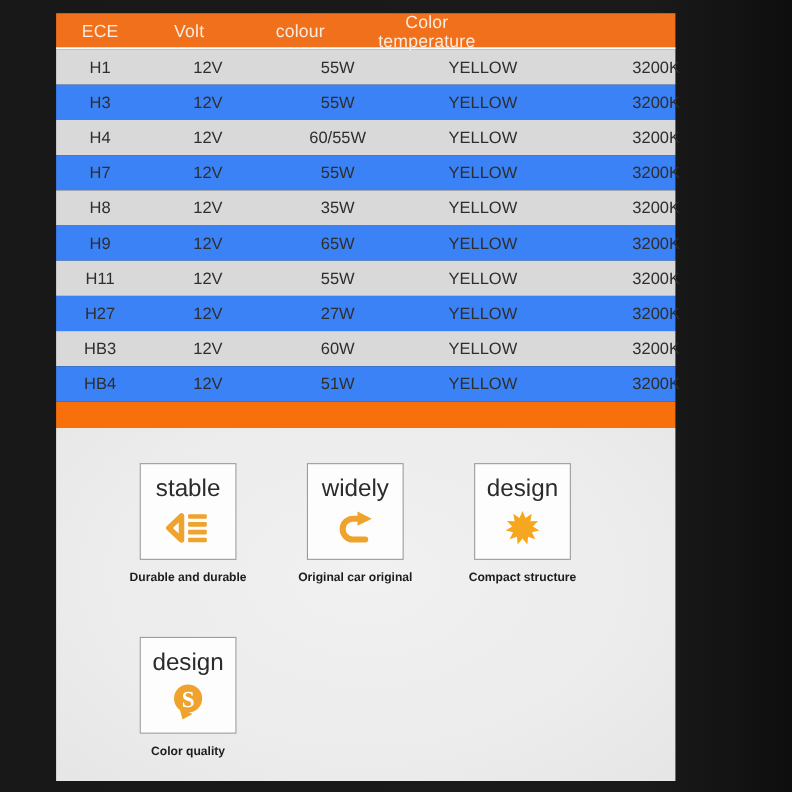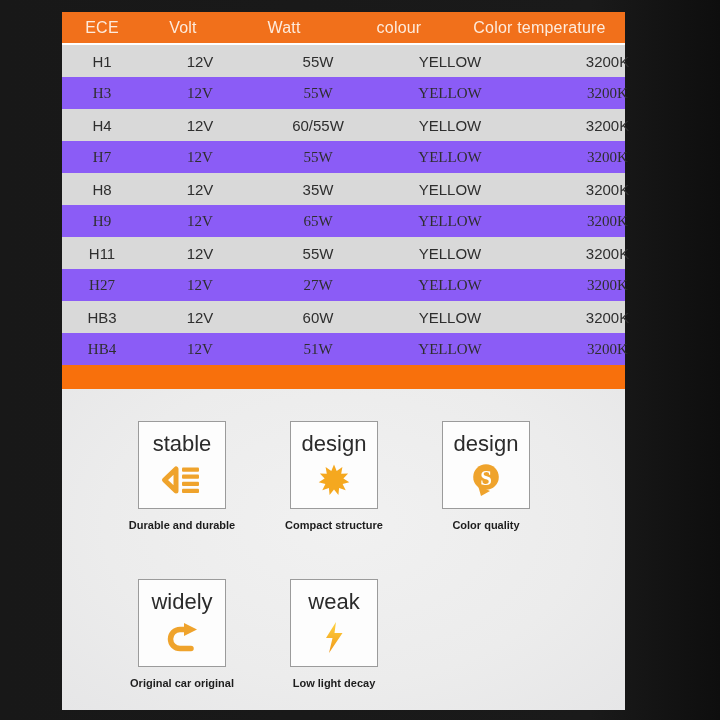--- a/index.html
+++ b/index.html
@@ -3,50 +3,49 @@
 <meta charset="utf-8">
 <style>
   * { margin:0; padding:0; box-sizing:border-box; }
   html,body { width:720px; height:720px; }
   body {
     font-family:"Liberation Sans", sans-serif;
     background:linear-gradient(90deg,#181818 0%,#1a1a1a 82%,#0e0e0e 100%);
     position:relative; overflow:hidden;
   }
   .content {
-    position:absolute; left:62px; top:12px; width:563px; height:560px;
+    position:absolute; left:51px; top:12px; width:563px; height:560px;
   }
   
   .spec-table { width:100%; }
   .thead {
     display:grid; grid-template-columns:80px 82px 120px 110px 171px;
     height:33px; align-items:center;
     background:#F1701B;
     border-bottom:2px solid #ffffff;
   }
   .th {
     text-align:center; color:#FDEBDD; font-size:16px; letter-spacing:.2px;
   }
   .tr {
     display:grid; grid-template-columns:80px 82px 120px 110px 171px;
     height:32px; align-items:center;gap:17px;
   }
   .tr.odd  { background:#D9D9D9; }
-  .tr.even { background:#8b5cf6;font-family:Liberation Serif, serif; }
+  .tr.even { background:#3b82f6; }
   .td { text-align:center; color:#2e2e2e; font-size:15px; }
   
   .divider { height:24px; background:#F8700C; }
   
   .panel {
     height:321px;
     background:radial-gradient(ellipse at 50% 42%, #F1F1F1 0%, #ECECEC 60%, #E6E6E7 100%);
     display:flex; flex-wrap:wrap; align-content:flex-start;
     column-gap:64px; row-gap:70px;
     padding:32px 0 0 76px;
-    flex-direction:column;
   }
   .feature { width:88px; height:88px; position:relative; }
   .fbox {
     width:88px; height:88px; background:#FDFDFD;
     border:1.5px solid #9b9b9b;
     display:flex; flex-direction:column; align-items:center;
     padding-top:9px;
   }
   .flabel { font-size:22px; color:#2b2b2b; line-height:1.15; }
   .ficon { margin-top:5px; display:flex; align-items:center; justify-content:center; height:38px; }
@@ -57,21 +56,20 @@
 </style>
 </head>
 <body>
 
 <div class="content">
 
   <div class="spec-table">
     <div class="thead" id="thead">
         <div class="th">ECE</div>
         <div class="th">Volt</div>
-        <div class="th">Watt</div>
         <div class="th">colour</div>
         <div class="th">Color temperature</div>
       </div>
     <div id="tbody">
         <div class="tr odd">
           <div class="td">H1</div>
           <div class="td">12V</div>
           <div class="td">55W</div>
           <div class="td">YELLOW</div>
           <div class="td">3200K</div>
@@ -180,37 +178,20 @@
           <span class="ficon">
             <svg width="36" height="34" viewBox="0 0 36 34">
        <polygon points="18.0,1.5 20.7,7.9 26.4,4.0 25.2,10.8 32.1,10.6 27.4,15.6 33.3,19.2 26.6,20.9 29.7,27.2 23.1,25.0 22.4,31.9 18.0,26.5 13.6,31.9 12.9,25.0 6.3,27.2 9.4,20.9 2.7,19.2 8.6,15.6 3.9,10.6 10.8,10.8 9.6,4.0 15.3,7.9" fill="#F5A81F"></polygon>
      </svg>
           </span>
         </div>
         <div class="fcaption">Compact structure</div>
       </div>
       <div class="feature">
         <div class="fbox">
-          <div class="flabel">weak</div>
-          <span class="ficon">
-            <svg width="22" height="34" viewBox="0 0 22 34">
-       <defs>
-                <linearGradient id="lg" x1="0" y1="0" x2="0" y2="1">
-         <stop offset="0" stop-color="#FFD23F"></stop>
-                  <stop offset="1" stop-color="#F09819"></stop>
-       </linearGradient>
-              </defs>
-       <polygon points="13,1 3,17 9.5,17 6,32 19.5,12 11.5,12" fill="url(#lg)"></polygon>
-     </svg>
-          </span>
-        </div>
-        <div class="fcaption">Low light decay</div>
-      </div>
-      <div class="feature">
-        <div class="fbox">
           <div class="flabel">design</div>
           <span class="ficon">
             <svg width="38" height="38" viewBox="0 0 38 38">
        <circle cx="19" cy="16" r="12.8" fill="#EFA32C"></circle>
        <polygon points="11,24.5 23,30 14,35" fill="#EFA32C"></polygon>
        <text x="19" y="23.5" text-anchor="middle" font-family="Liberation Serif, serif" font-size="21" font-weight="bold" fill="#ffffff">S</text>
      </svg>
           </span>
         </div>
         <div class="fcaption">Color quality</div>

